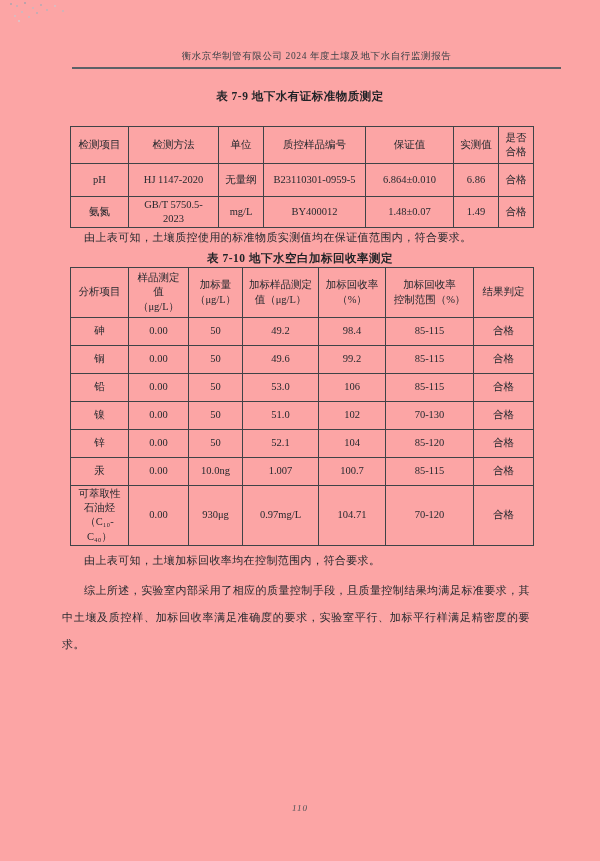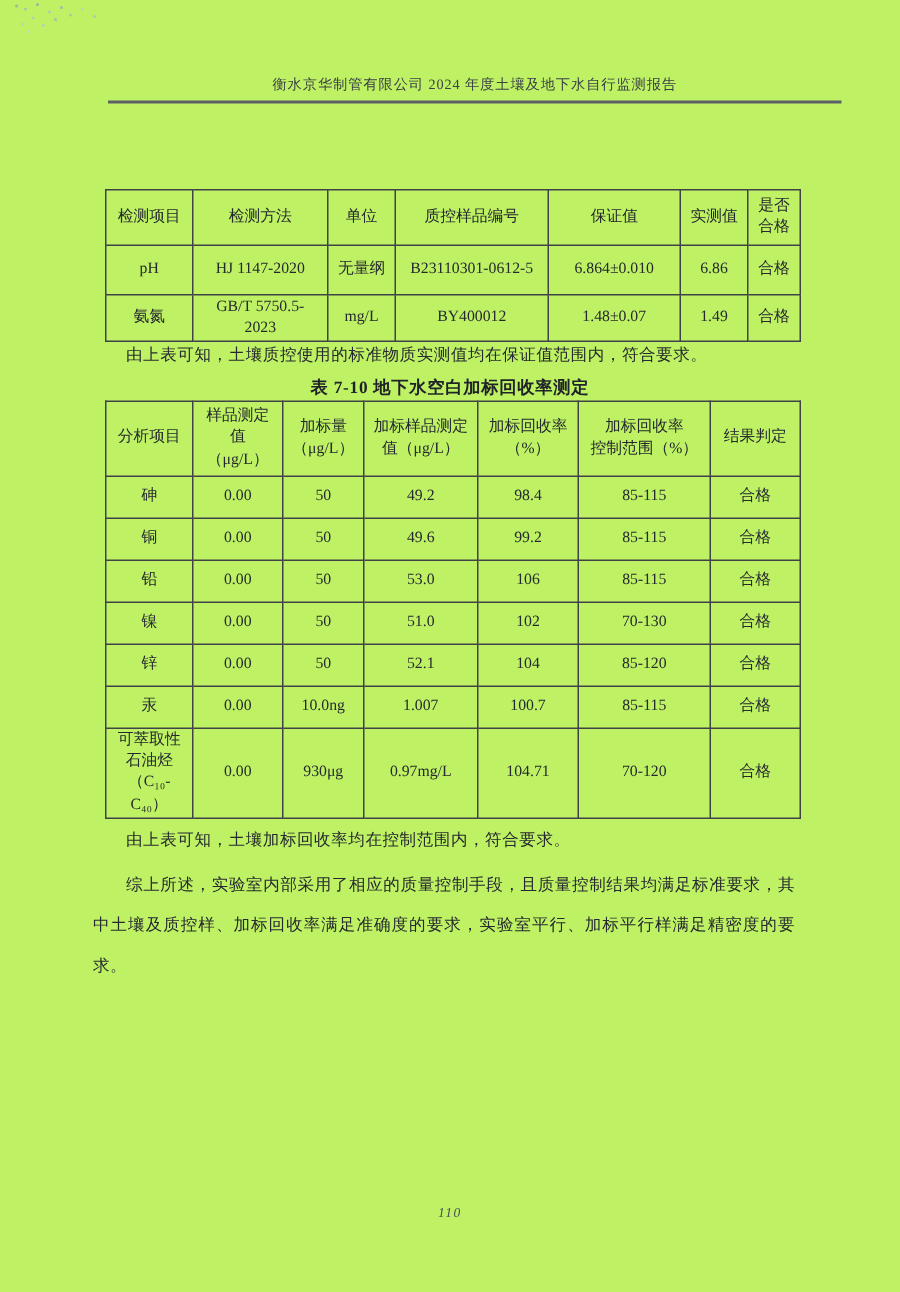--- a/index.html
+++ b/index.html
@@ -1,20 +1,20 @@
 <!DOCTYPE html>
 <html><head>
 <meta charset="utf-8">
 <style>
   html,body{margin:0;padding:0;background:#e8e8e8;}
   .page{
     position:relative;
     width:600px;height:861px;
     margin:0 auto;
-    background:#bef264;
+    background:#fca5a5;
     font-family:"Liberation Serif","DejaVu Serif",serif;
     color:#25282d;
     overflow:hidden;
   }
   .noise{
     position:absolute;top:3px;left:10px;width:2px;height:2px;border-radius:50%;
     background:#93a3b0;opacity:.75;
     box-shadow:6px 2px 0 #a7b4bf, 14px -1px 0 #8fa0ad, 22px 4px 0 #b3bec8,
                30px 1px 0 #9cabb7, 11px 8px 0 #b7c2cb, 26px 9px 0 #a2b0bb,
                4px 12px 0 #c0cad2, 36px 6px 0 #aab7c1, 18px 13px 0 #b9c4cd,
@@ -70,20 +70,21 @@
 </head>
 <body>
 
 <div class="page">
   <div class="noise"></div>
 
   <div class="doc-header">
     <span>衡水京华制管有限公司 2024 年度土壤及地下水自行监测报告</span>
   </div>
 
+  <div class="t-title t9-title">表 7-9  地下水有证标准物质测定</div>
 
   <table class="t9">
     <colgroup>
       <col style="width:58px">
         <col style="width:90px">
         <col style="width:45px">
       <col style="width:102px">
         <col style="width:88px">
         <col style="width:45px">
         <col style="width:35px">
@@ -96,21 +97,21 @@
       <td>质控样品编号</td>
       <td>保证值</td>
       <td>实测值</td>
       <td>是否
 合格</td>
     </tr>
     <tr class="r0">
       <td>pH</td>
       <td>HJ 1147-2020</td>
       <td>无量纲</td>
-      <td>B23110301-0612-5</td>
+      <td>B23110301-0959-5</td>
       <td>6.864±0.010</td>
       <td>6.86</td>
       <td>合格</td>
     </tr>
     <tr class="r1">
       <td>氨氮</td>
       <td>GB/T 5750.5-
 2023</td>
       <td>mg/L</td>
       <td>BY400012</td>

